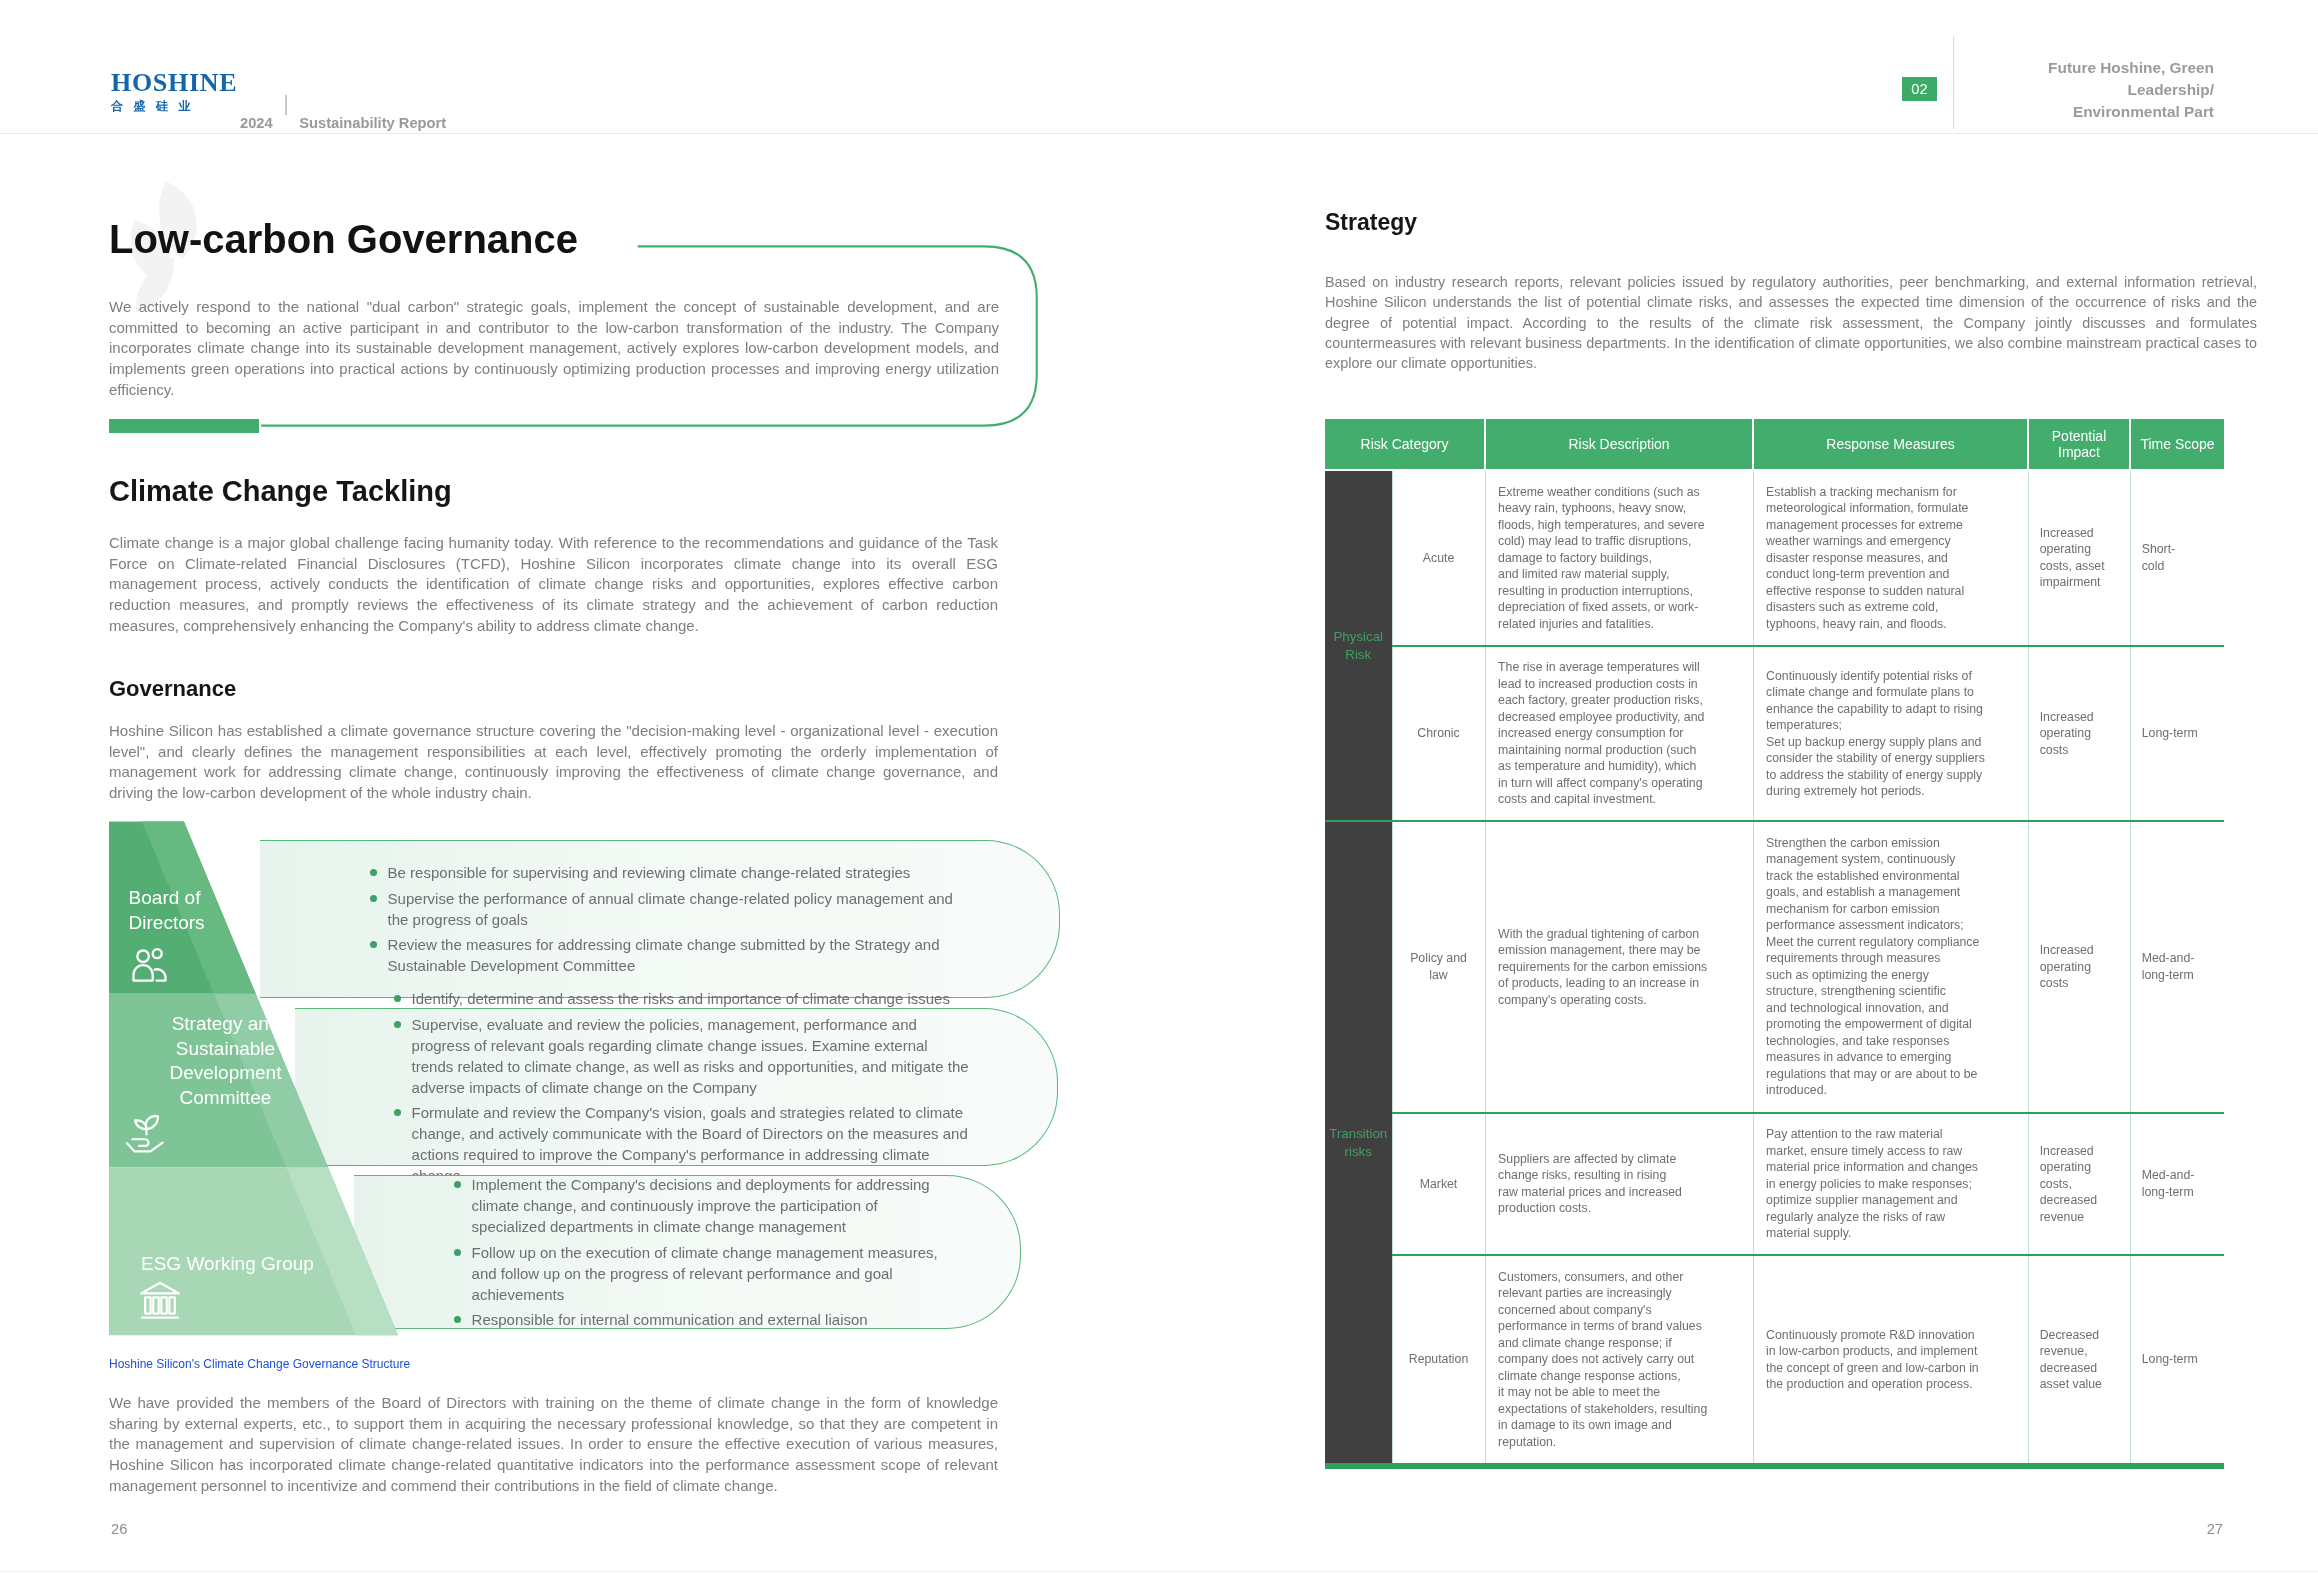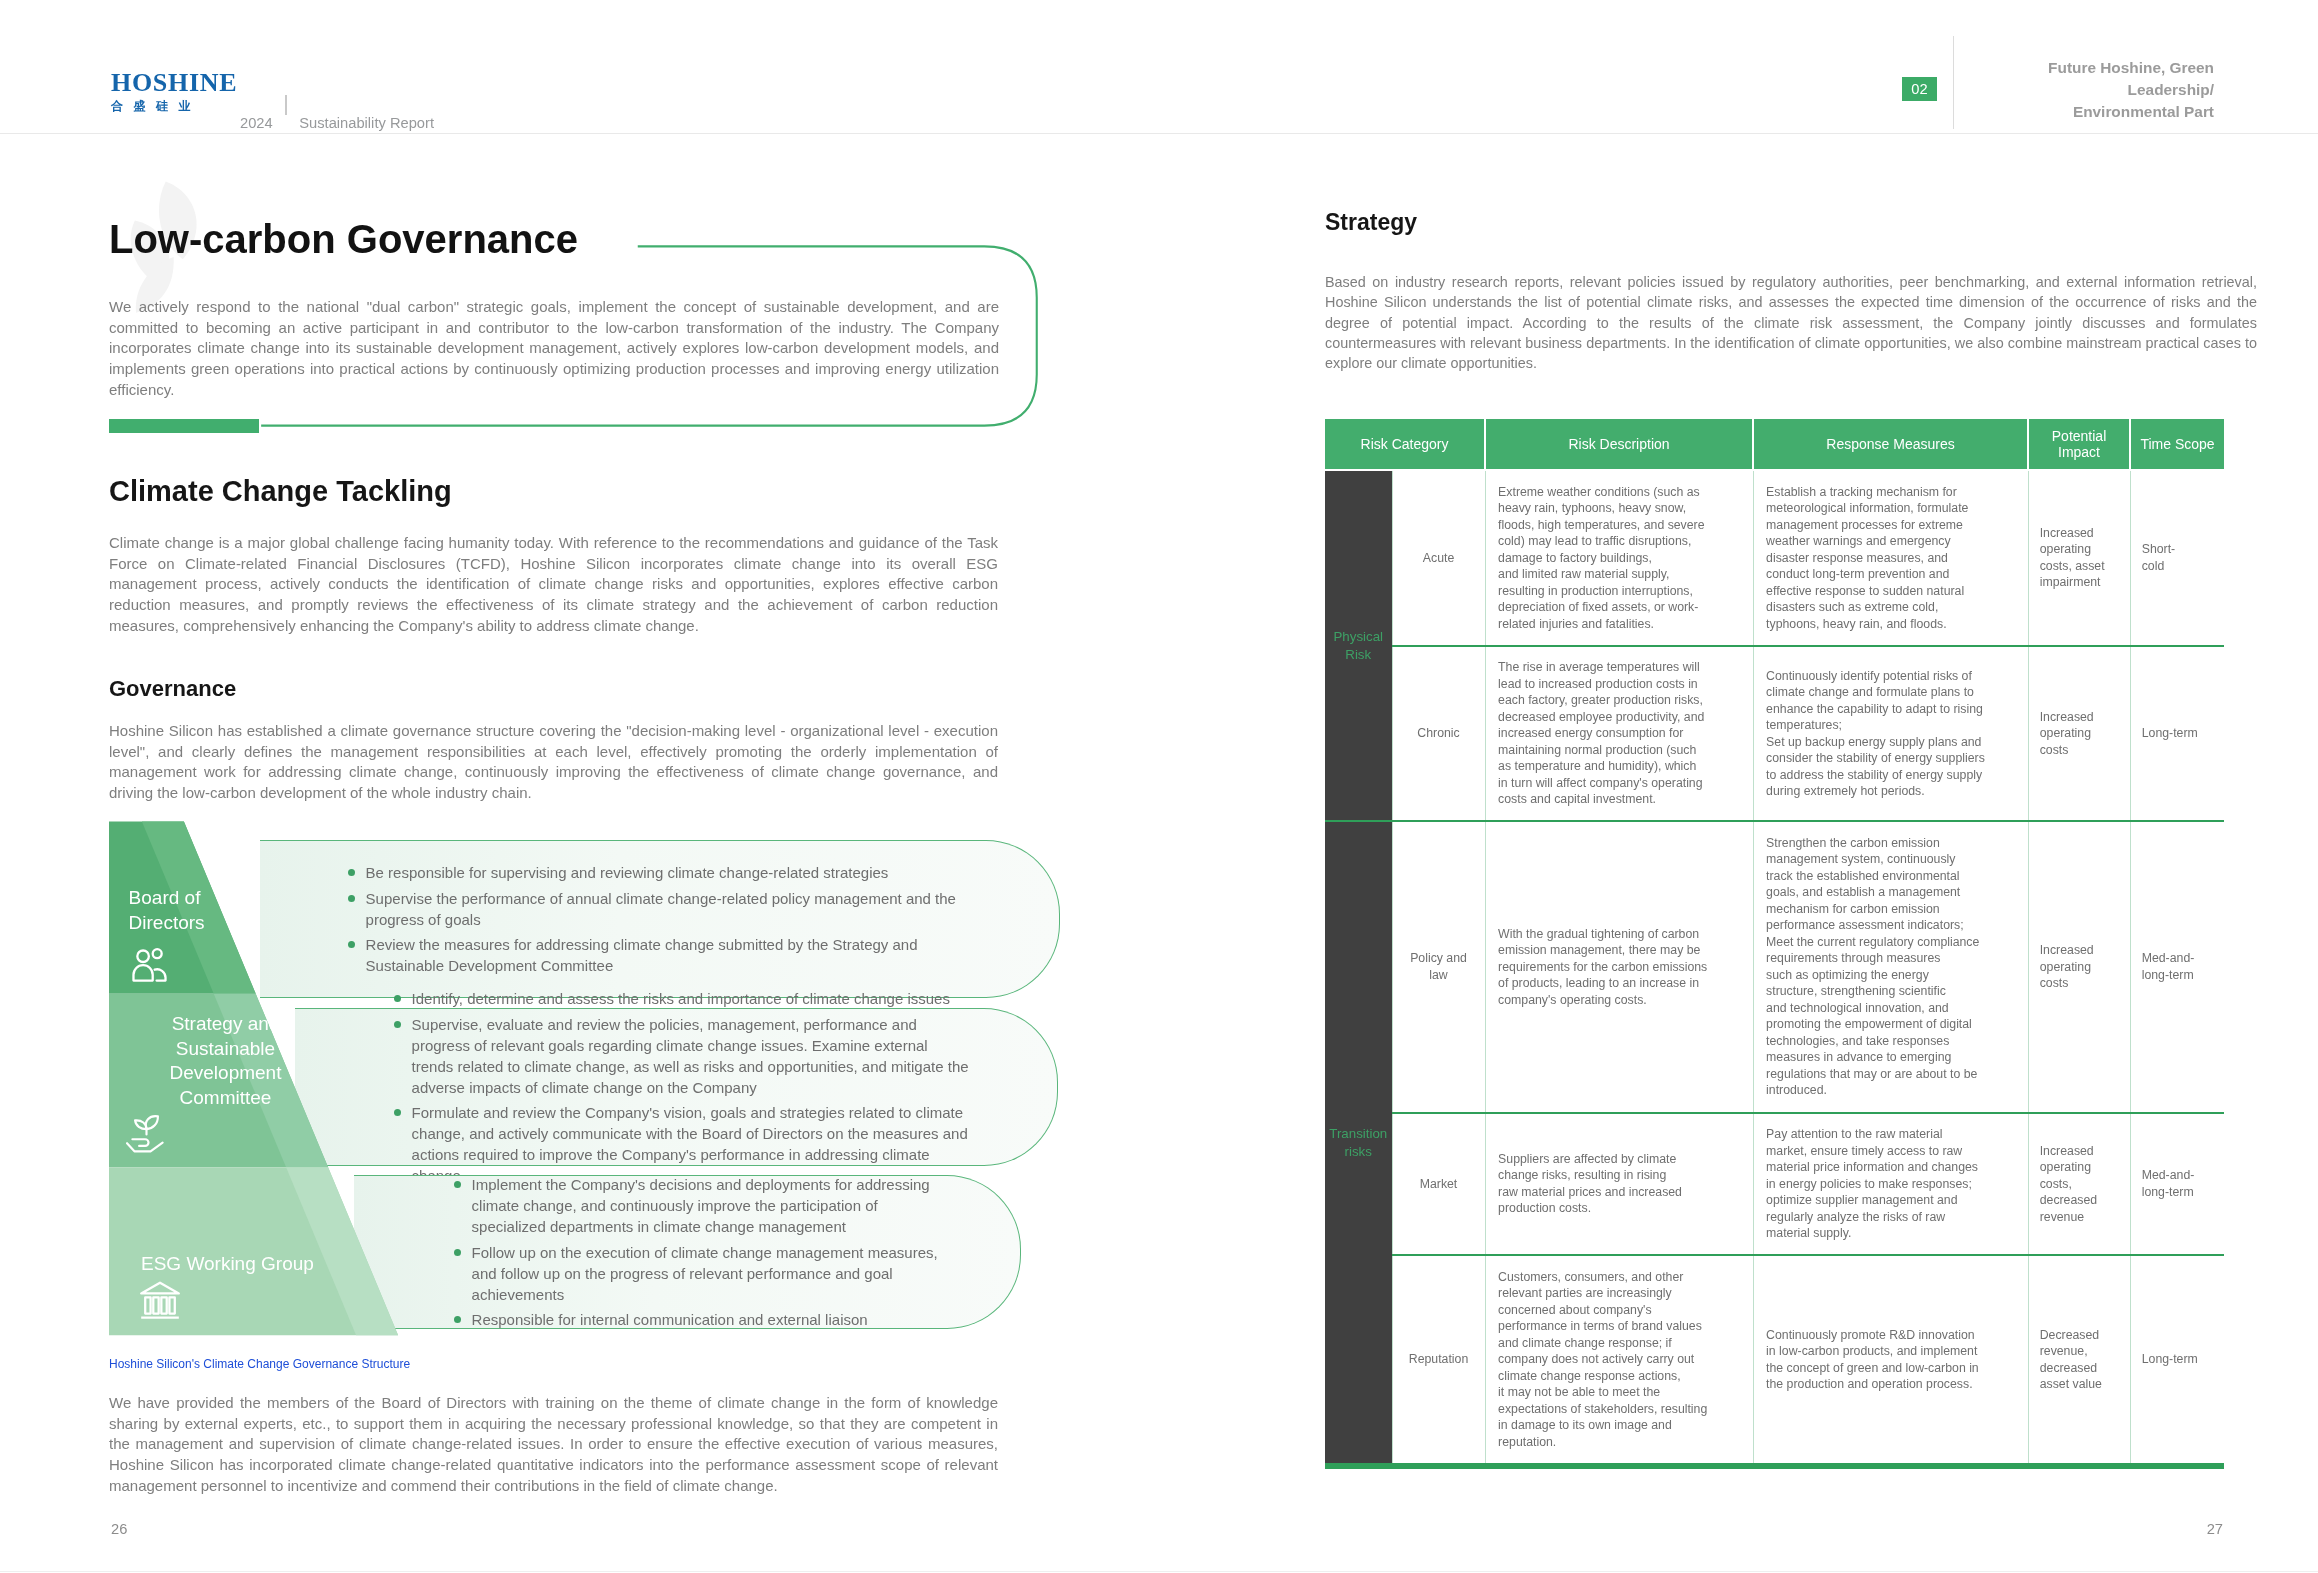--- a/index.html
+++ b/index.html
@@ -5,21 +5,21 @@
   html,body{margin:0;padding:0;background:#fff;}
   .page{position:relative;width:2319px;height:1574px;background:#ffffff;overflow:hidden;
         font-family:"Liberation Sans", sans-serif;}
   .abs{position:absolute;}
 
   
   .brand{left:111px;top:70px;color:#1565ab;line-height:1;}
   .brand .en{font-size:26px;font-weight:700;letter-spacing:0.7px;font-family:Liberation Serif, serif;}
   .brand .cn{font-size:12px;font-weight:700;letter-spacing:10.5px;margin-top:3.5px;}
   .hmeta{left:240px;top:79px;display:flex;align-items:center;gap:12.6px;}
-  .hmeta .yr,.hmeta .rep{font-size:14.7px;font-weight:400;color:#97999b;margin-top:36px;}
+  .hmeta .yr,.hmeta .rep{font-size:14.7px;font-weight:700;color:#97999b;margin-top:36px;}
   .hmeta .vbar{width:1.4px;height:19.6px;background:#c9c9c9;}
   .chapter-vline{left:1953px;top:36px;width:1.4px;height:93px;background:#dcdcdc;}
   .badge{left:1902px;top:77px;width:35px;height:24px;background:#3cab67;color:#fff;
          font-size:14.7px;display:flex;align-items:center;justify-content:center;}
   .chapter-text{left:1970px;top:57px;width:244px;text-align:right;font-size:15.4px;
                 font-weight:700;color:#9b9b9b;line-height:22px;}
   .header-rule{left:0;top:133px;width:2319px;height:1.4px;background:#e9e9e9;}
   .bottom-rule{left:0;top:1571px;width:2319px;height:1.4px;background:#efefef;}
 
   
@@ -33,21 +33,21 @@
   .p1{left:109px;top:533px;width:889px;}
   .h2{left:109px;top:676px;font-size:22px;font-weight:700;color:#161616;}
   .p2{left:109px;top:721px;width:889px;}
 
   
   .diagram{left:109px;top:817px;width:957px;height:524px;}
   .gov-box{position:absolute;border:1.4px solid #59b67b;border-left:none;
            border-radius:0 74px 74px 0;z-index:1;
            background:linear-gradient(90deg,#e7f3ec 0%,#f3f9f5 45%,#f8fbf9 100%);
            display:flex;flex-direction:column;justify-content:center;box-sizing:border-box;}
-  .gov-box1{left:151px;top:23px;width:800px;height:158px;padding:7px 88px 7px 86px;}
+  .gov-box1{left:151px;top:23px;width:800px;height:158px;padding:7px 88px 7px 108px;}
   .gov-box2{left:186px;top:191px;width:763px;height:158px;padding:7px 84px 7px 97px;}
   .gov-box3{left:245px;top:358px;width:667px;height:154px;padding:7px 77px 7px 98px;}
   .bullets{list-style:none;margin:0;padding:0;color:#6e6e6e;font-size:15px;line-height:21px;}
   .bullets li{position:relative;padding-left:19.6px;margin:4.9px 0;}
   .bullets li::before{content:"";position:absolute;left:2.1px;top:7px;width:7px;height:7px;
                       border-radius:50%;background:#3da065;}
   .tri-svg{position:absolute;left:0;top:0;z-index:2;}
   .tri-label{position:absolute;z-index:3;color:#fff;font-size:19px;line-height:24.5px;
              white-space:pre-line;}
   .lv1-label{left:19.6px;top:69px;width:154px;}

